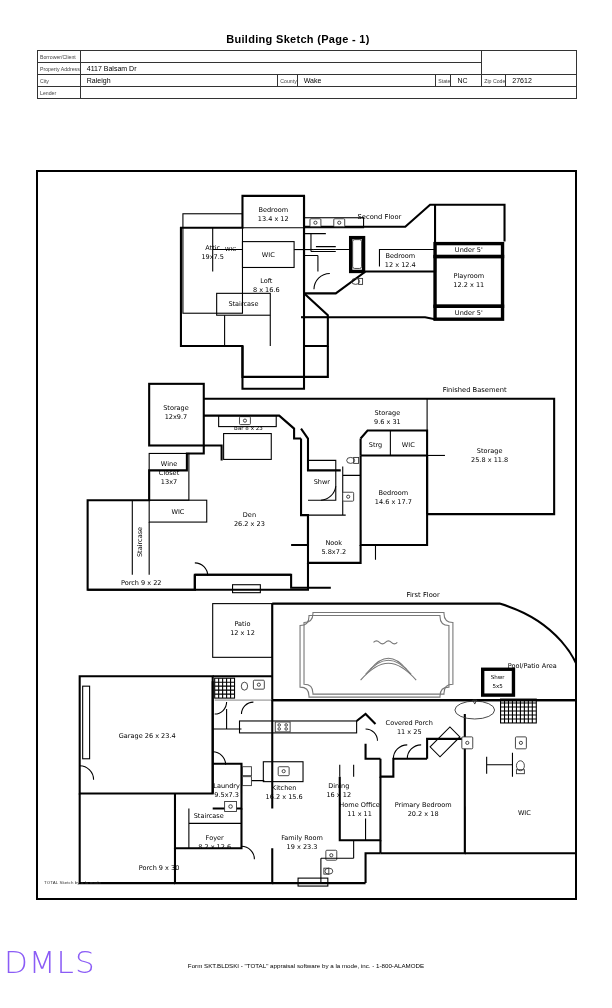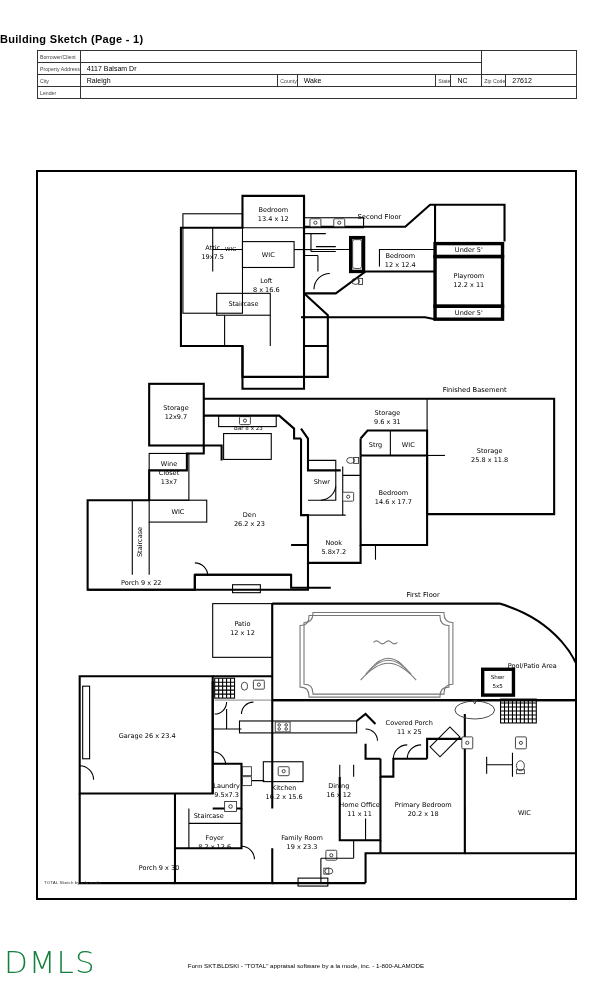--- a/index.html
+++ b/index.html
@@ -15,21 +15,21 @@
     color: #000000;
     overflow: hidden;
   }
 
   
   #page-title {
     position: absolute;
     left: 0;
     top: 33px;
     width: 596px;
-    text-align: left;
+    text-align: center;
     font-size: 11px;
     font-weight: bold;
     letter-spacing: 0.3px;
   }
 
   
   #info-table {
     position: absolute;
     left: 37px;
     top: 50px;
@@ -104,21 +104,21 @@
   }
 
   
   #mls-logo {
     position: absolute;
     left: 4px;
     top: 944px;
     font-family: "DejaVu Sans", sans-serif;
     font-size: 31px;
     letter-spacing: 1px;
-    color: #15803d;
+    color: #8b5cf6;
     font-weight: 300;
     white-space: nowrap;
   }
 
   
   #form-footer {
     position: absolute;
     left: 0;
     top: 962px;
     width: 612px;

